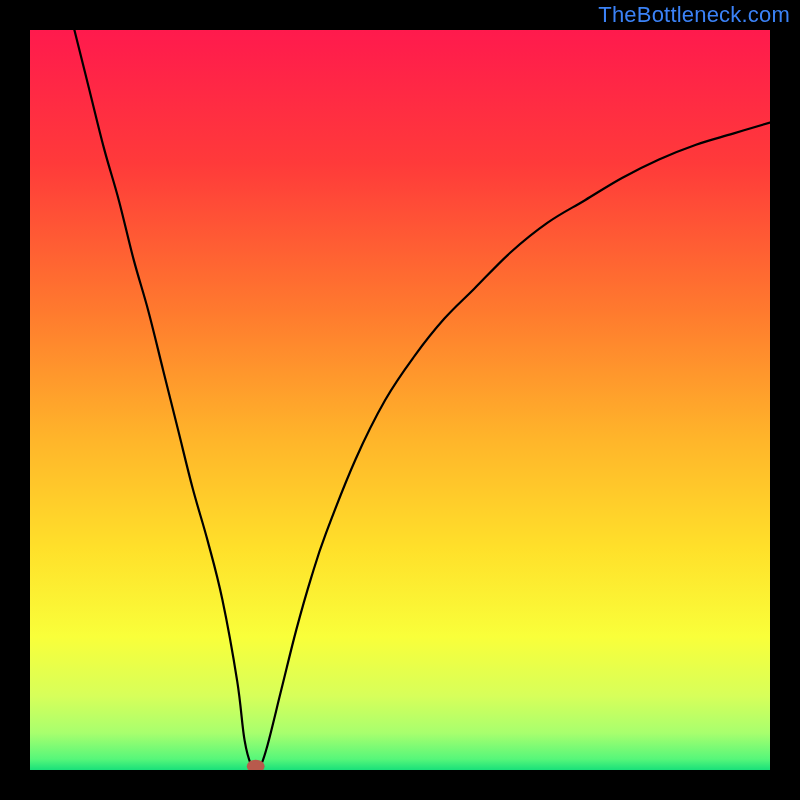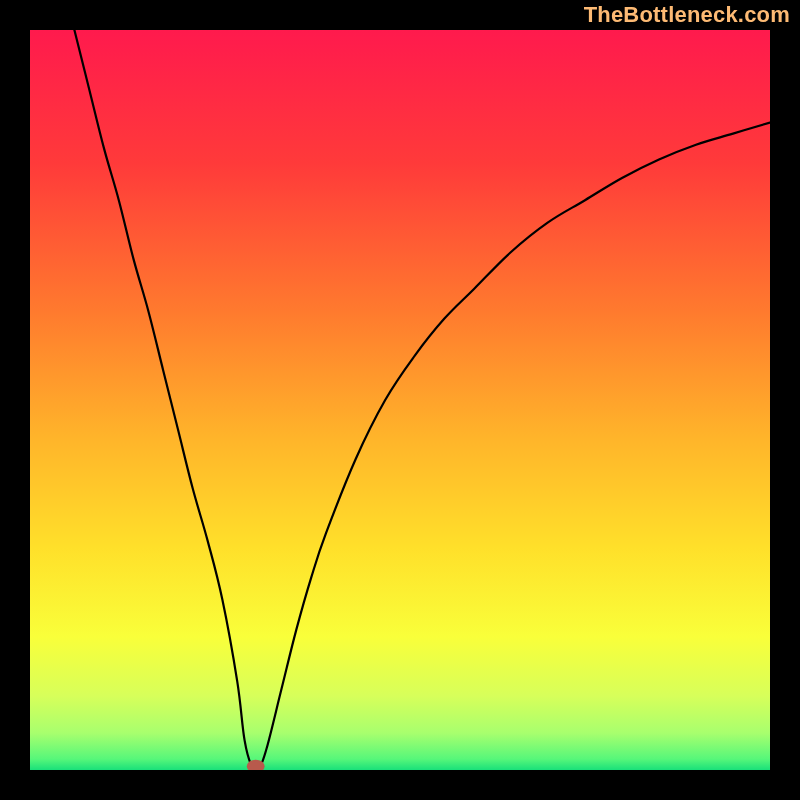--- a/index.html
+++ b/index.html
@@ -16,23 +16,23 @@
     left: 0;
     top: 0;
     width: 800px;
     height: 800px;
     background: #000;
   }
   .watermark {
     position: absolute;
     top: 2px;
     right: 10px;
-    color: #fdba74;
+    color: #3b82f6;
     font-size: 22px;
-    font-weight: 700;
+    font-weight: 400;
     letter-spacing: 0.2px;
     user-select: none;
   }
   .plot {
     position: absolute;
     left: 30px;
     top: 30px;
     width: 740px;
     height: 740px;
   }

